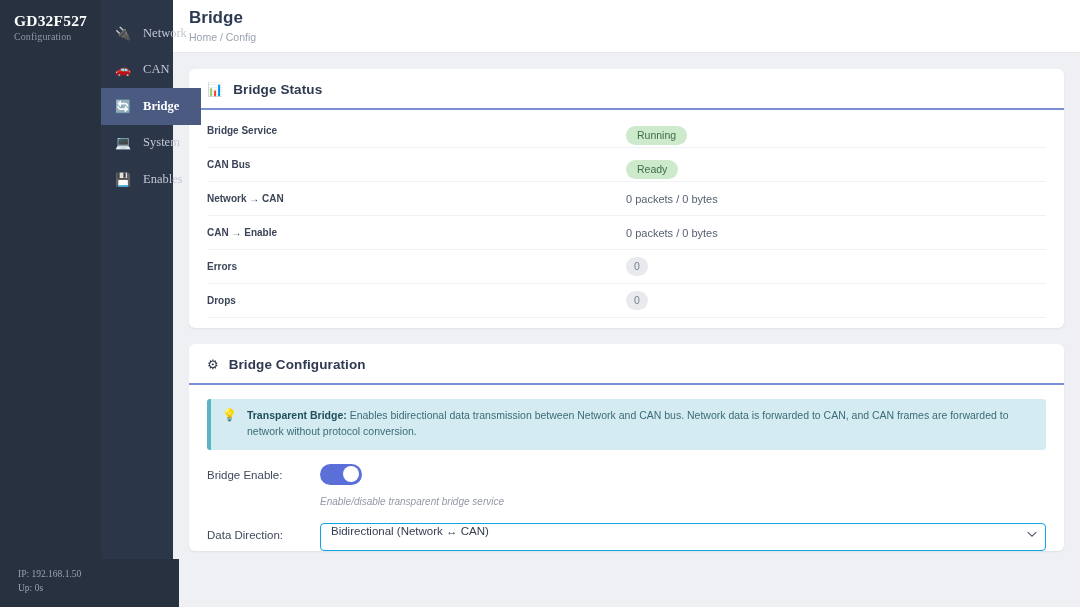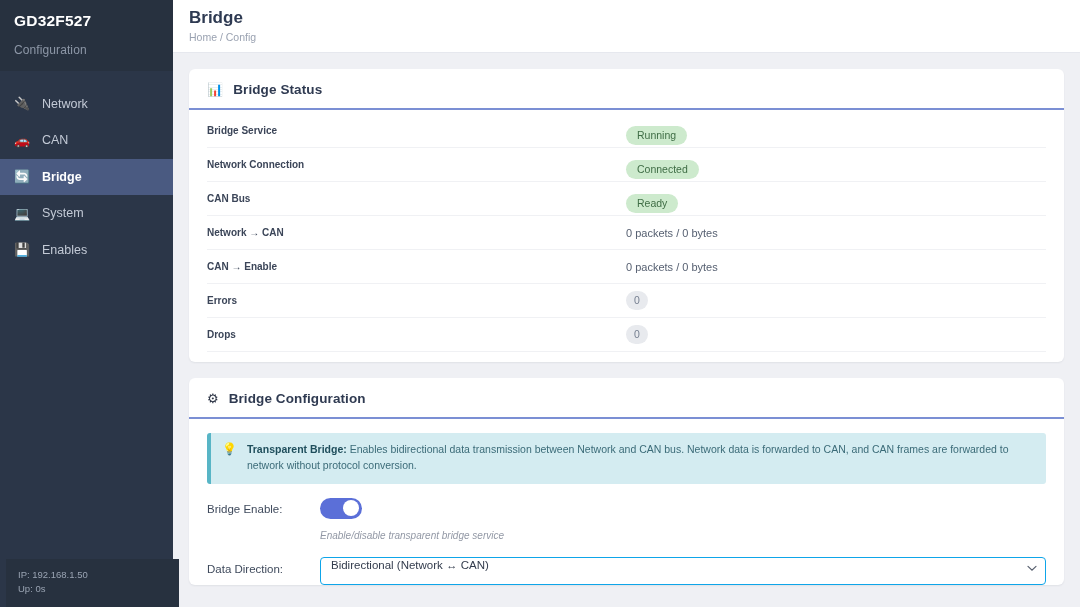--- a/index.html
+++ b/index.html
@@ -25,38 +25,39 @@
   }
 
   
   .sidebar {
     width: 173px;
     min-width: 173px;
     background: #2b3648;
     color: #c7cdd8;
     position: relative;
     display: flex;
-    flex-direction: column;
+    flex-direction: row;
+    font-family: Liberation Serif, serif;
   }
 
   .brand {
     padding: 12px 14px 14px 14px;
     background: #27313f;
   }
   .brand-title {
     font-size: 15.5px;
     font-weight: bold;
     color: #ffffff;
     letter-spacing: .2px;
     line-height: 1.2;
   }
   .brand-sub {
-    font-size: 12px;
+    font-size: 10px;
     color: #8d97a7;
-    margin-top: 12px;
+    margin-top: 0;
     letter-spacing: .1px;
   }
 
   .nav {
     margin-top: 15px;
     display: flex;
     flex-direction: column;
   }
 
   .nav-item {
@@ -345,26 +346,20 @@
         </div>
         <div class="status-body">
 
           <div class="status-row">
             <span class="status-label">Bridge Service</span>
             <span class="status-value-wrap">
               <span class="badge green">Running</span>
             </span>
           </div>
 
-          <div class="status-row">
-            <span class="status-label">Network Connection</span>
-            <span class="status-value-wrap">
-              <span class="badge green">Connected</span>
-            </span>
-          </div>
 
           <div class="status-row">
             <span class="status-label">CAN Bus</span>
             <span class="status-value-wrap">
               <span class="badge green">Ready</span>
             </span>
           </div>
 
           <div class="status-row">
             <span class="status-label">Network → CAN</span>

